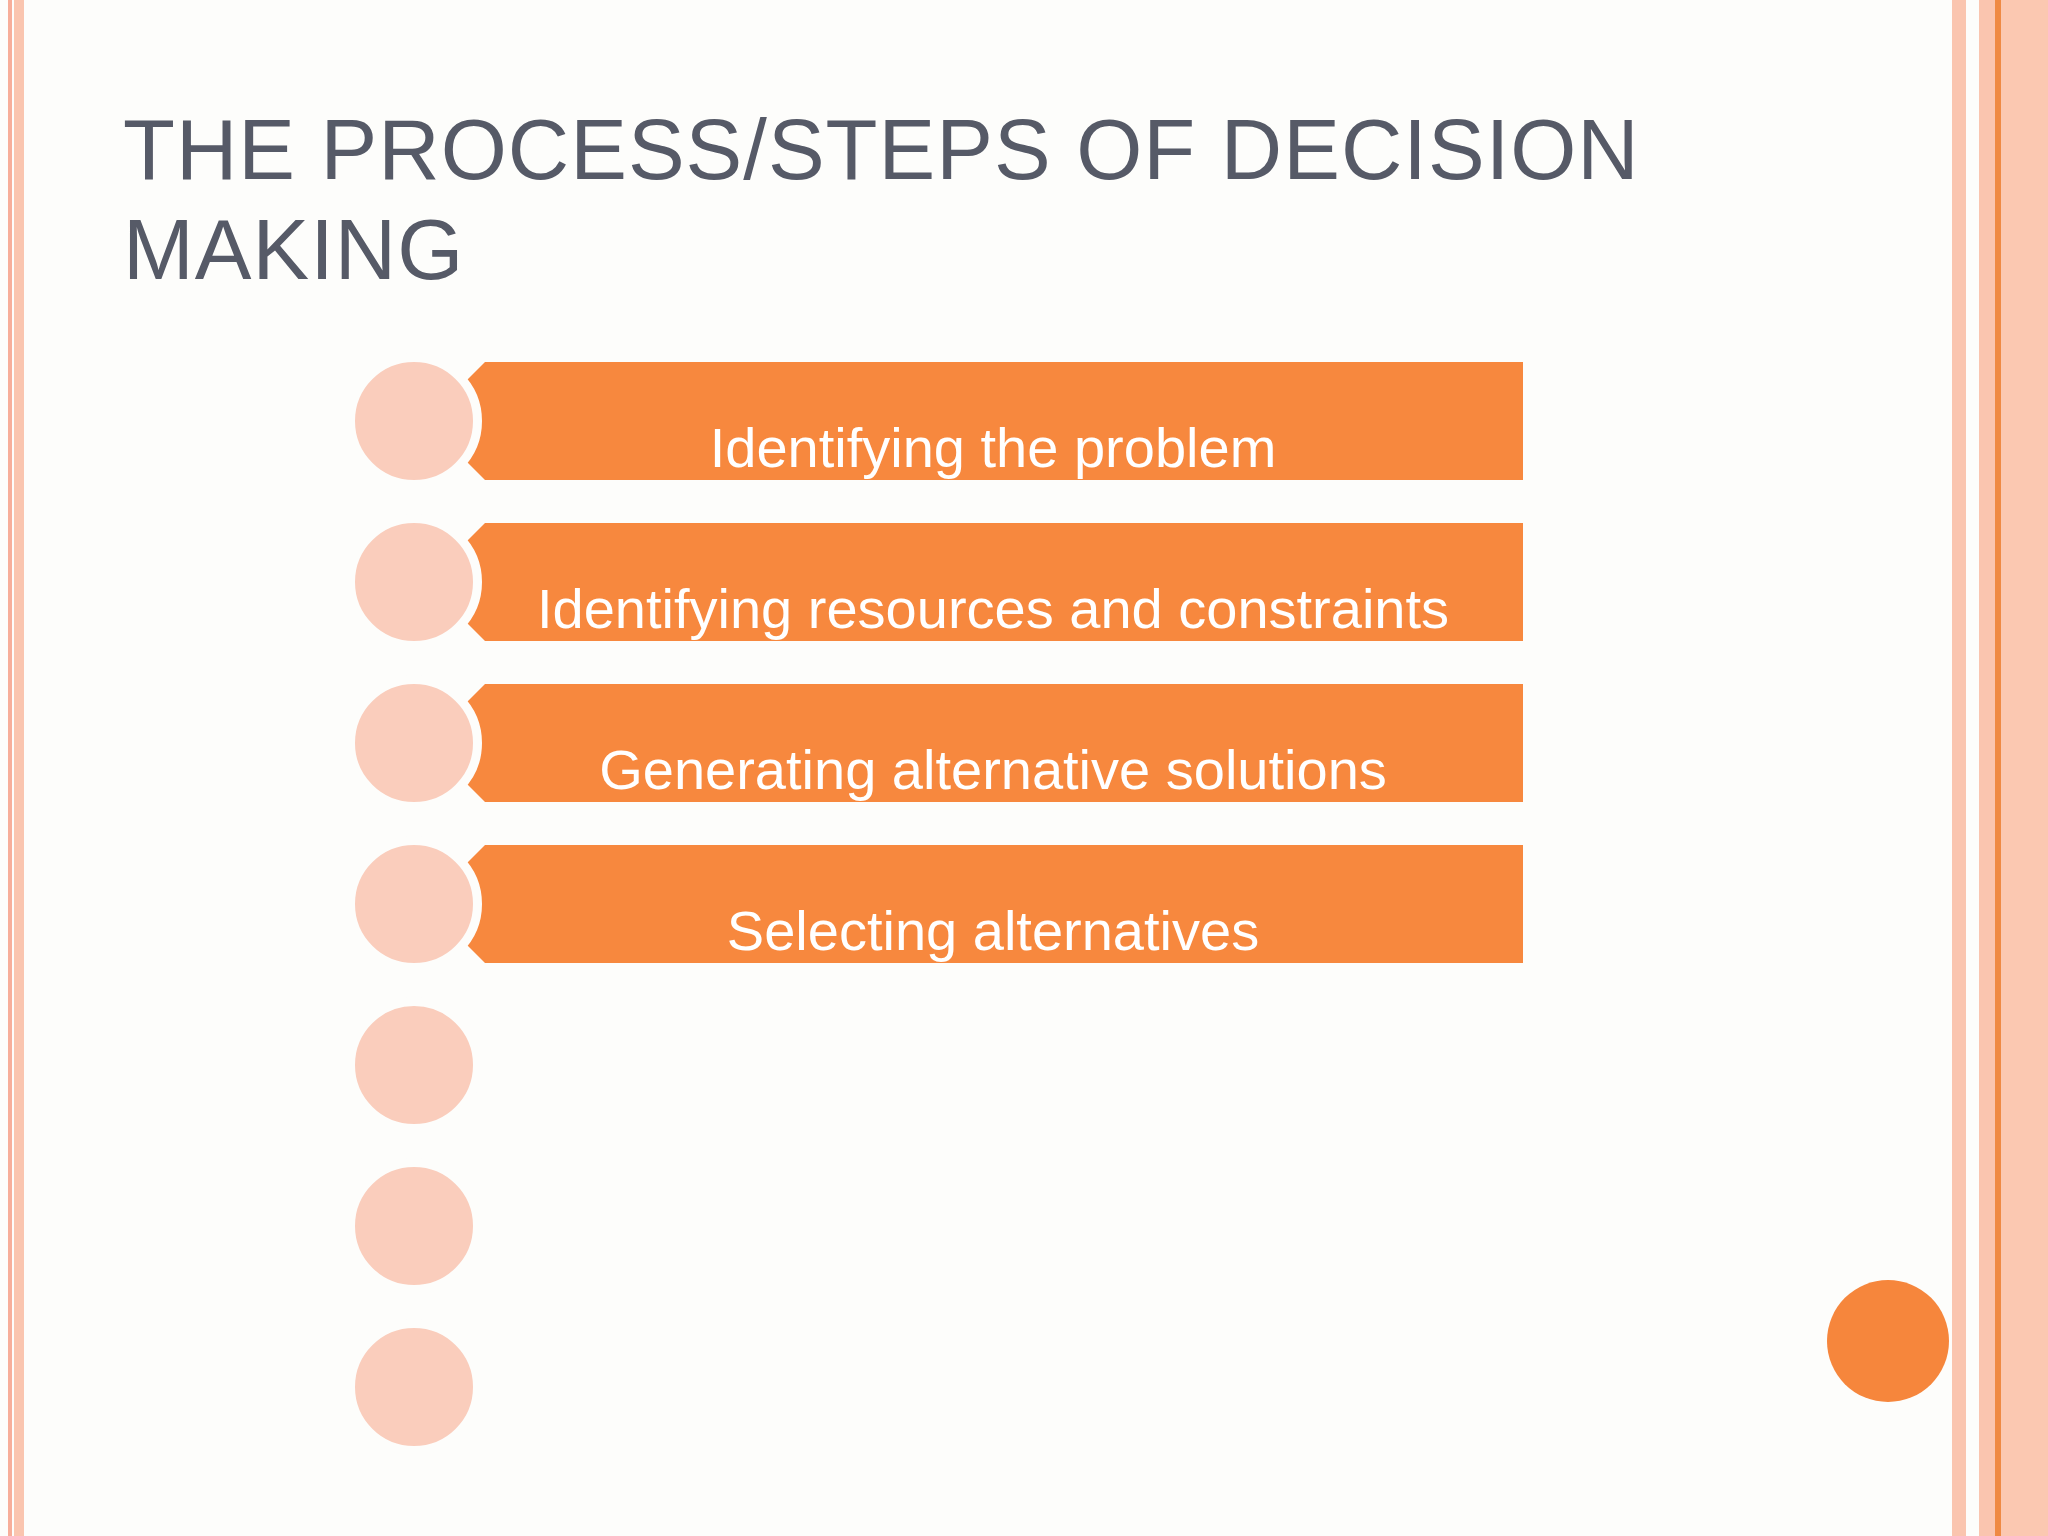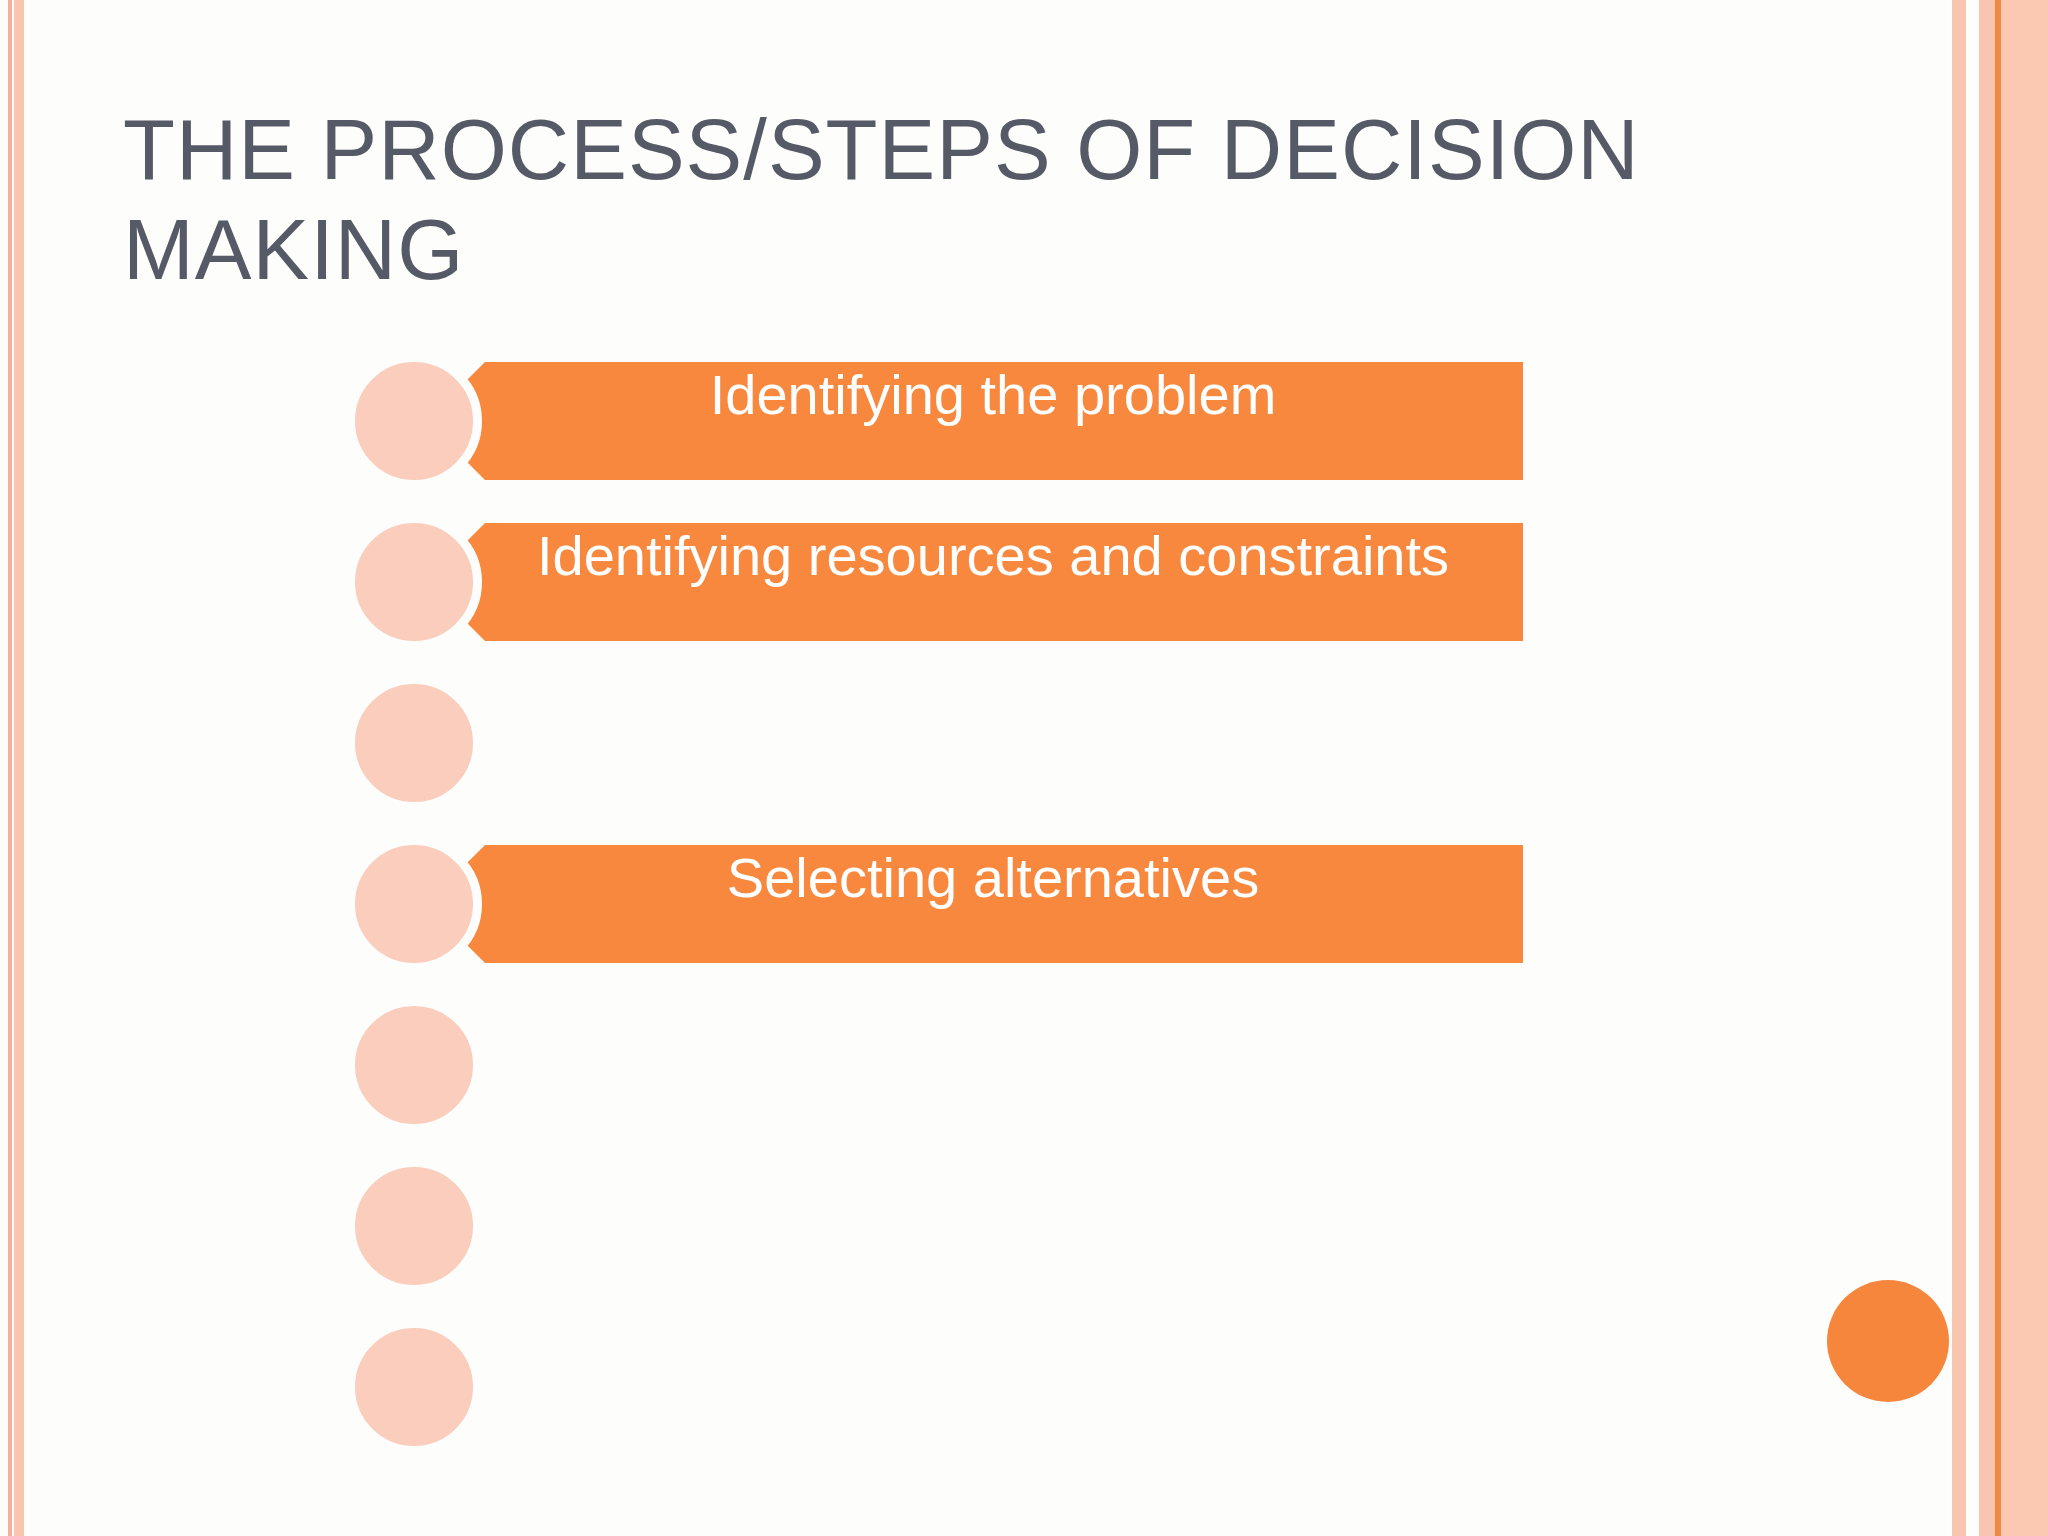--- a/index.html
+++ b/index.html
@@ -54,21 +54,21 @@
   }
   .step .bar {
     position: absolute;
     left: 463px;
     top: 0;
     width: 1060px;
     height: 118px;
     background: var(--bar-orange, #f7883e);
     clip-path: polygon(22px 0, 100% 0, 100% 100%, 22px 100%, 0 calc(100% - 22px), 0 22px);
     display: flex;
-    align-items: flex-start;
+    align-items: flex-end;
     justify-content: center;
   }
   .step .bar span {
     color: var(--bar-text, #ffffff);
     font-size: 56px;
     white-space: nowrap;
   }
   .step .bullet {
     position: absolute;
     left: 346px;
@@ -115,20 +115,23 @@
     </div>
 
     <div class="step" style="top:523px">
       <div class="bar">
         <span>Identifying resources and constraints</span>
       </div>
       <div class="bullet"></div>
     </div>
 
     <div class="step" style="top:684px">
+      <div class="bar">
+        <span>Generating alternative solutions</span>
+      </div>
       <div class="bullet"></div>
     </div>
 
     <div class="step" style="top:845px">
       <div class="bar">
         <span>Selecting alternatives</span>
       </div>
       <div class="bullet"></div>
     </div>
 

